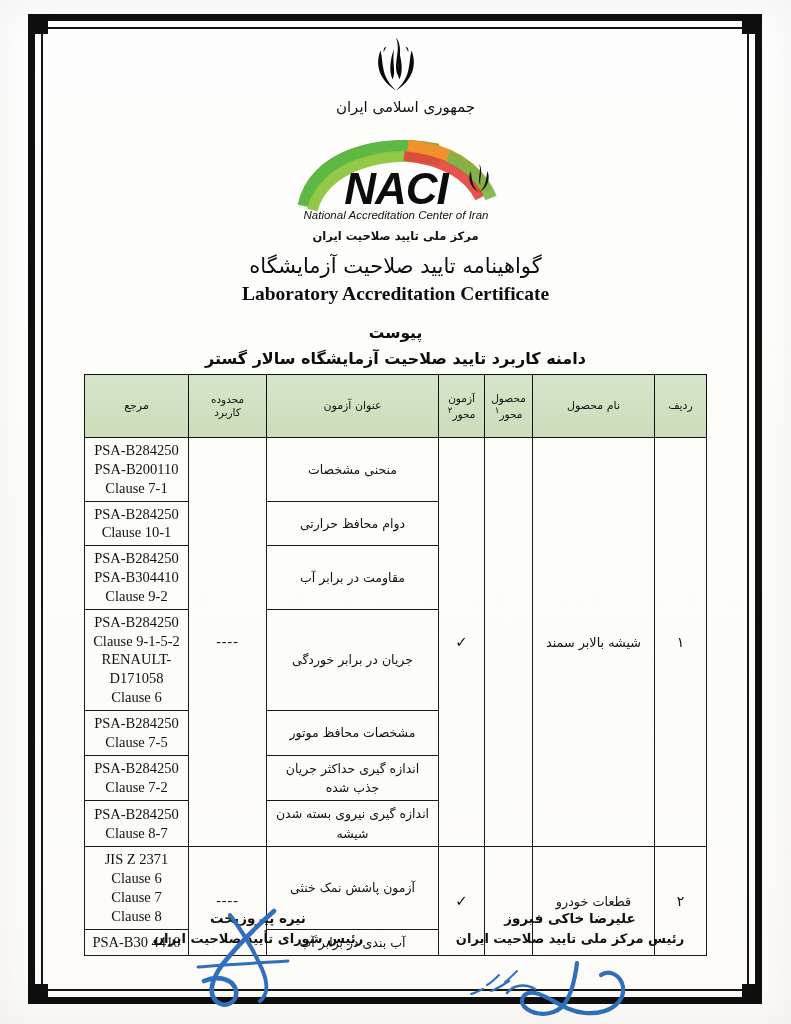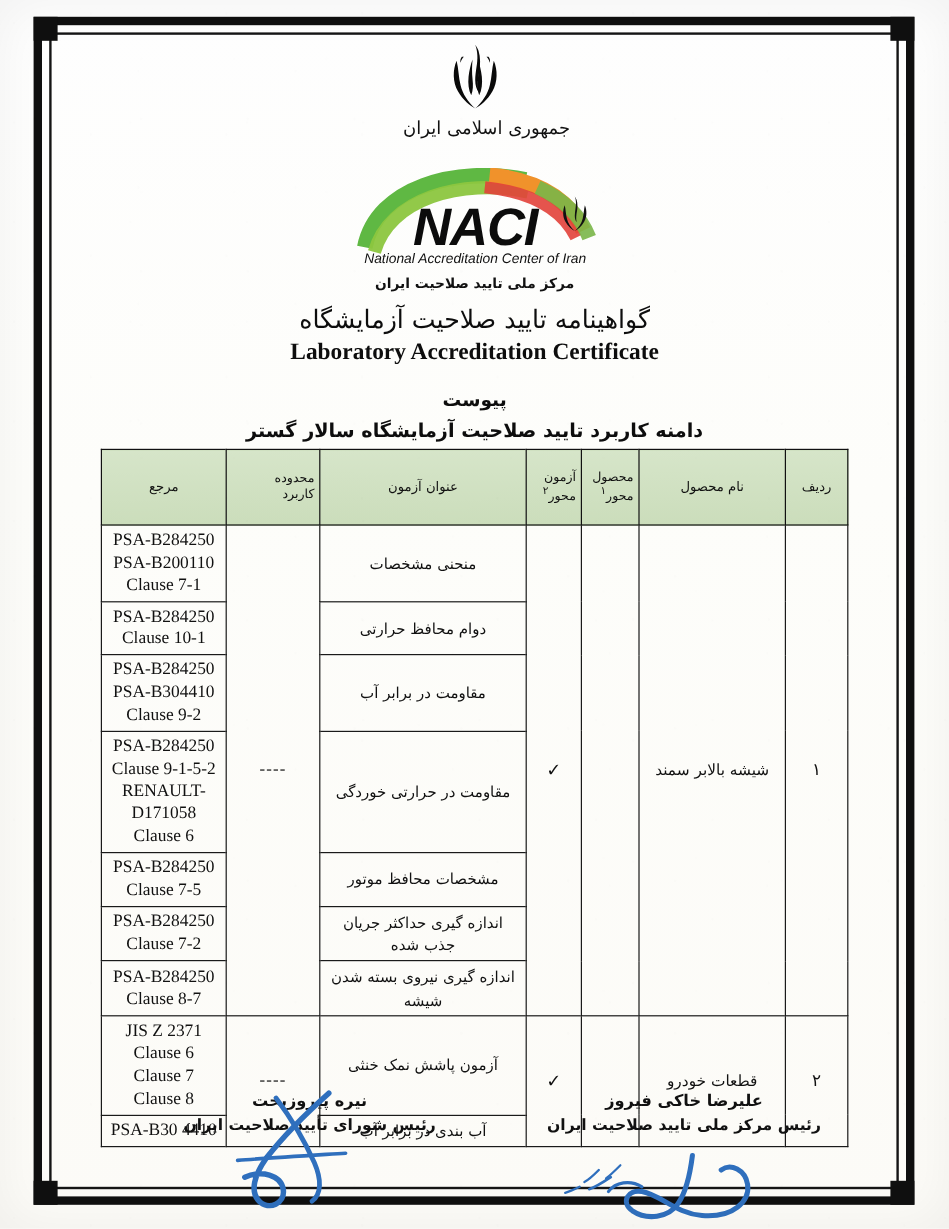--- a/index.html
+++ b/index.html
@@ -100,21 +100,21 @@
     text-align:center;
     color:#111;
   }
   table.cert thead th{
     background:#cfe0c1;
     background-image:linear-gradient(180deg,#d6e5c9 0%,#cbddbb 100%);
     font-family:"DejaVu Sans","Liberation Sans",sans-serif;
     font-size:11px;font-weight:normal;height:56px;line-height:1.25;
     border:1.6px solid #111;
   }
-  table.cert thead th.small{font-size:10.5px;line-height:1.2;text-align:right;}
+  table.cert thead th.small{font-size:10.5px;line-height:1.2;}
   .ref-cell{
     font-family:"Liberation Serif","DejaVu Serif",serif;
     font-size:14.5px;line-height:1.30;direction:ltr;white-space:pre-line;
   }
   .scope-cell{
     font-family:"Liberation Serif","DejaVu Serif",serif;
     font-size:14px;color:#444;letter-spacing:1px;
   }
   .test-cell{
     font-family:"DejaVu Sans","Liberation Sans",sans-serif;
@@ -262,21 +262,21 @@
             <td class="ref-cell">PSA-B284250
 Clause 10-1</td>
           </tr>
           <tr>
             <td class="test-cell">مقاومت در برابر آب</td>
             <td class="ref-cell">PSA-B284250
 PSA-B304410
 Clause 9-2</td>
           </tr>
           <tr>
-            <td class="test-cell">مقاومت در حرارتی خوردگی</td>
+            <td class="test-cell">جریان در برابر خوردگی</td>
             <td class="ref-cell">PSA-B284250
 Clause 9-1-5-2
 RENAULT-
 D171058
 Clause 6</td>
           </tr>
           <tr>
             <td class="test-cell">مشخصات محافظ موتور</td>
             <td class="ref-cell">PSA-B284250
 Clause 7-5</td>

